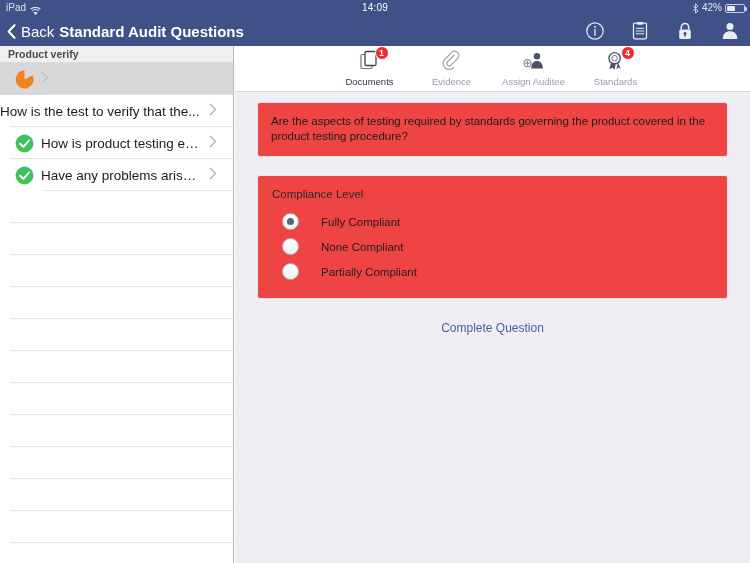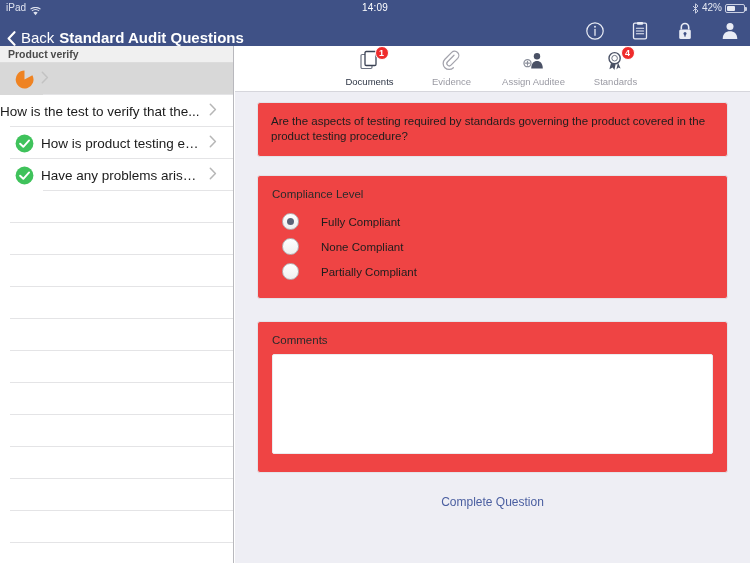--- a/index.html
+++ b/index.html
@@ -35,21 +35,21 @@
     content: ""; position: absolute; right: -3px; top: 2.5px;
     width: 2px; height: 4px; background: #c9cfe2; border-radius: 0 1px 1px 0;
   }
   .batt-fill { position: absolute; left: 1px; top: 1px; bottom: 1px; width: 42%; background: #e8ebf4; border-radius: 1px; }
 
   
   .navbar {
     position: absolute; top: 16px; left: 0; width: 750px; height: 30px;
     background: #3f5186;
   }
-  .nav-left { position: absolute; left: 7px; top: 0; height: 30px; display: flex; align-items: flex-end; gap: 5px; cursor: pointer; }
+  .nav-left { position: absolute; left: 7px; top: 0; height: 30px; display: flex; align-items: center; gap: 5px; cursor: pointer; }
   .back-chevron { width: 9px; height: 15px; }
   .back-label { color: #ffffff; font-size: 15px; }
   .nav-title { color: #ffffff; font-size: 15px; font-weight: bold; }
   .nav-right { position: absolute; right: 10px; top: 0; height: 30px; display: flex; align-items: center; gap: 25px; }
   .nav-icon { width: 20px; height: 20px; display: block; cursor: pointer; }
 
   
   .sidebar {
     position: absolute; top: 46px; left: 0; width: 234px; height: 517px;
     background: #ffffff; border-right: 1px solid #b8b8bd;
@@ -373,24 +373,20 @@
         <div class="radio-row">
           <span class="radio"></span>
           <span class="radio-label">None Compliant</span>
         </div>
         <div class="radio-row">
           <span class="radio"></span>
           <span class="radio-label">Partially Compliant</span>
         </div>
       </div>
 
-      <div class="card cm-card">
-        <div class="cm-title">Comments</div>
-        <textarea class="cm-area" placeholder="" style=""></textarea>
-      </div>
 
       <div class="complete-wrap">
         <span class="complete-link">Complete Question</span>
       </div>
 
     </div>
   </div>
 </div>
 
 </body></html>

